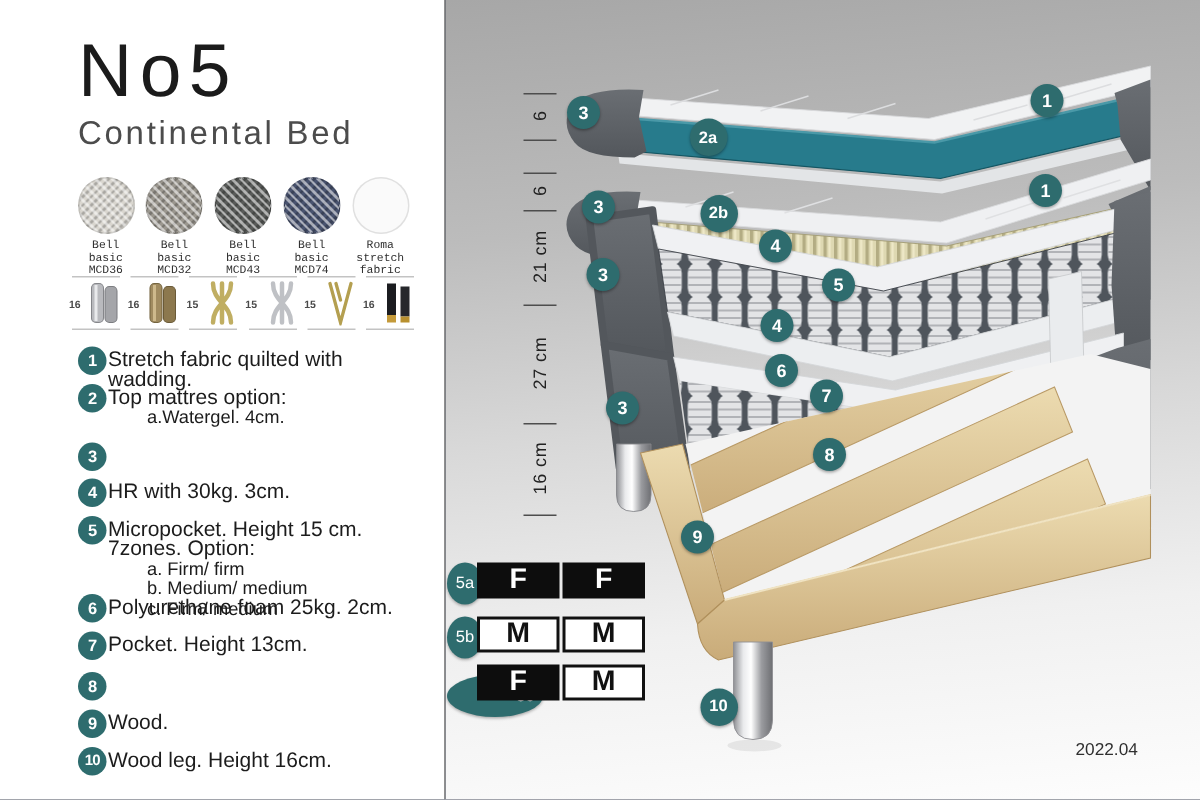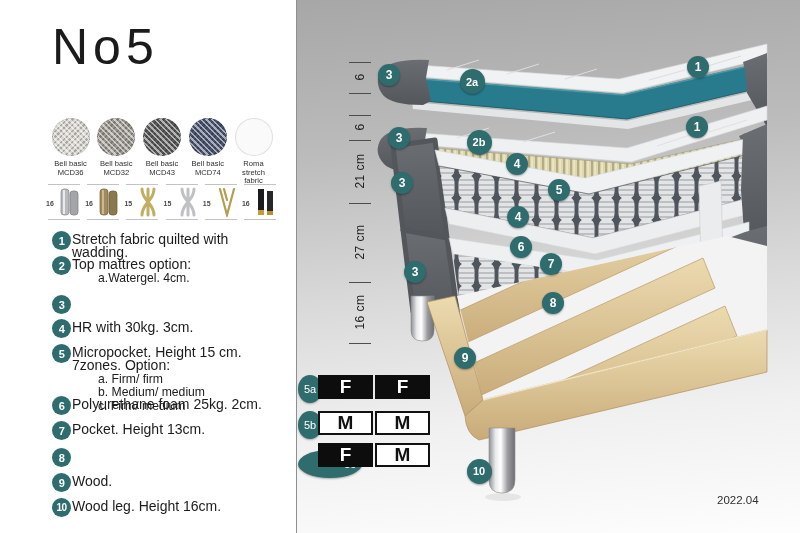--- a/index.html
+++ b/index.html
@@ -15,21 +15,21 @@
 
   #swatch-row{position:absolute;left:50px;top:118px;width:224px;display:flex;
               justify-content:space-between;}
   .swatch{width:41px;text-align:center;}
   .swatch-circle{width:38px;height:38px;border-radius:50%;margin:0 auto;
                  border:1px solid rgba(0,0,0,.10);box-sizing:border-box;}
   .swatch-circle.woven{
      background-image:
        repeating-linear-gradient(45deg, rgba(255,255,255,.55) 0 1.5px, transparent 1.5px 4px),
        repeating-linear-gradient(-45deg, rgba(0,0,0,.22) 0 1.5px, transparent 1.5px 4px);}
-  .swatch-label{margin-top:4px;font-size:7.6px;line-height:8.6px;color:#2e2e2e;}
+  .swatch-label{margin-top:4px;font-size:7.6px;line-height:8.6px;color:#2e2e2e;font-family:Liberation Mono, monospace;}
 
   #legs-row{position:absolute;left:46px;top:184px;width:232px;display:flex;
             justify-content:space-between;}
   .leg-cell{position:relative;width:36px;height:36px;}
   .leg-cell:before,.leg-cell:after{content:"";position:absolute;left:2px;right:2px;
         border-top:1px solid #c3c3c3;}
   .leg-cell:before{top:0;} .leg-cell:after{bottom:0;}
   .leg-num{position:absolute;left:0;bottom:13px;font-size:7px;font-weight:bold;color:#4a4a4a;}
   .leg-ic{position:absolute;right:1px;top:3px;}
 
@@ -66,20 +66,21 @@
 
   #version-label{position:absolute;left:420px;top:494px;font-size:11.5px;color:#2f2f2f;}
 </style>
 </head>
 <body>
 
 <div id="stage">
 
   <div id="left-col">
     <div id="page-title">No5</div>
+    <div id="page-subtitle">Continental Bed</div>
     <div id="swatch-row">
         <div class="swatch">
           <div class="swatch-circle woven" style="background-color: rgb(217, 214, 207);"></div>
           <div class="swatch-label">Bell basic<br>MCD36</div>
         </div>
         <div class="swatch">
           <div class="swatch-circle woven" style="background-color: rgb(155, 151, 143);"></div>
           <div class="swatch-label">Bell basic<br>MCD32</div>
         </div>
         <div class="swatch">
@@ -284,21 +285,21 @@
         <div class="ruler-tick" style="left: 52px; top: 282px;"></div>
         <div class="ruler-tick" style="left: 52px; top: 343px;"></div>
         <div class="ruler-label" style="left: 33px; top: 70px;">6</div>
         <div class="ruler-label" style="left: 33px; top: 120px;">6</div>
         <div class="ruler-label" style="left: 33px; top: 164px;">21 cm</div>
         <div class="ruler-label" style="left: 33px; top: 235px;">27 cm</div>
         <div class="ruler-label" style="left: 33px; top: 305px;">16 cm</div>
       </div>
     <div id="badges">
         <div class="dg-badge" style="width: 22px; height: 22px; left: 81px; top: 64px; background: rgb(46, 108, 110); font-size: 12px;">3</div>
-        <div class="dg-badge" style="width: 25px; height: 25px; left: 162.5px; top: 69px; background: rgb(46, 108, 110); font-size: 11px;">2a</div>
+        <div class="dg-badge" style="width: 25px; height: 25px; left: 162.5px; top: 79px; background: rgb(46, 108, 110); font-size: 11px;">2a</div>
         <div class="dg-badge" style="width: 22px; height: 22px; left: 390px; top: 56px; background: rgb(46, 108, 110); font-size: 12px;">1</div>
         <div class="dg-badge" style="width: 22px; height: 22px; left: 91px; top: 127px; background: rgb(46, 108, 110); font-size: 12px;">3</div>
         <div class="dg-badge" style="width: 25px; height: 25px; left: 169.5px; top: 129.5px; background: rgb(46, 108, 110); font-size: 11px;">2b</div>
         <div class="dg-badge" style="width: 22px; height: 22px; left: 389px; top: 116px; background: rgb(46, 108, 110); font-size: 12px;">1</div>
         <div class="dg-badge" style="width: 22px; height: 22px; left: 209px; top: 153px; background: rgb(46, 108, 110); font-size: 12px;">4</div>
         <div class="dg-badge" style="width: 22px; height: 22px; left: 94px; top: 172px; background: rgb(46, 108, 110); font-size: 12px;">3</div>
         <div class="dg-badge" style="width: 22px; height: 22px; left: 251px; top: 179px; background: rgb(46, 108, 110); font-size: 12px;">5</div>
         <div class="dg-badge" style="width: 22px; height: 22px; left: 210px; top: 206px; background: rgb(46, 108, 110); font-size: 12px;">4</div>
         <div class="dg-badge" style="width: 22px; height: 22px; left: 213px; top: 236px; background: rgb(46, 108, 110); font-size: 12px;">6</div>
         <div class="dg-badge" style="width: 22px; height: 22px; left: 243px; top: 253px; background: rgb(46, 108, 110); font-size: 12px;">7</div>

